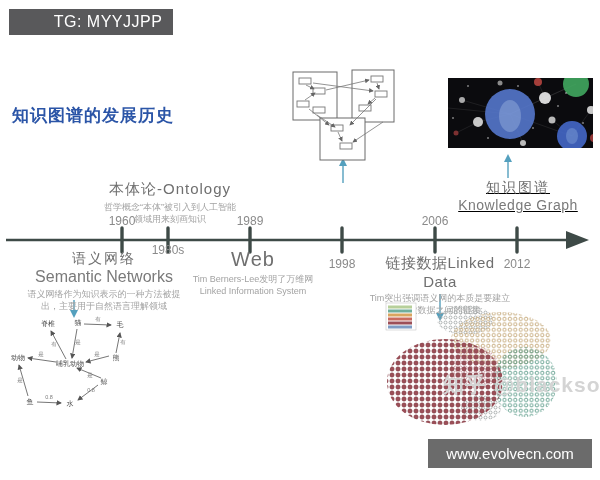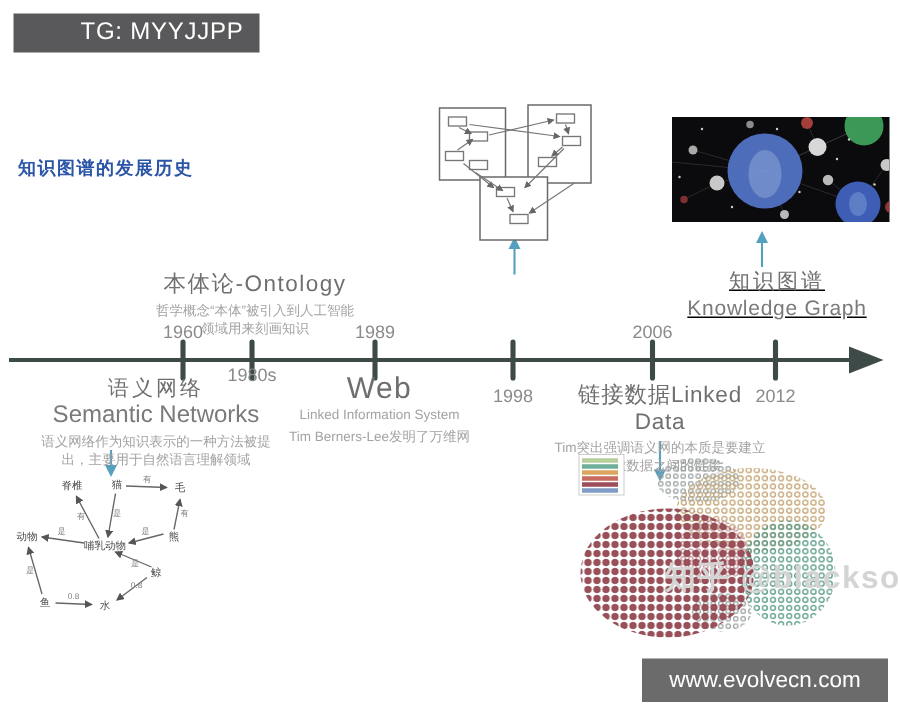--- a/index.html
+++ b/index.html
@@ -12,21 +12,21 @@
     position:absolute;left:9px;top:9px;width:130px;height:26px;
     background:var(--bar-dark,#59595B);color:#fff;font-size:16px;
     display:flex;align-items:center;justify-content:center;letter-spacing:.5px;padding-left:34px;
   }
   .site-bar{
     position:absolute;left:428px;top:439px;width:164px;height:29px;
     background:var(--bar-footer,#6B6B6B);color:#fff;font-size:15px;
     display:flex;align-items:center;justify-content:center;
   }
   .page-title{
-    position:absolute;left:12px;top:104px;font-size:12px;font-weight:bold;
+    position:absolute;left:12px;top:104px;font-size:17px;font-weight:bold;
     color:var(--accent-blue,#2B55A7);letter-spacing:1px;
   }
   .timeline-svg{position:absolute;left:0;top:0;width:600px;height:480px;}
   .year{
     position:absolute;width:44px;text-align:center;font-size:12px;color:#8a8a8a;
   }
   .event{position:absolute;text-align:center;}
   .ev-zh{font-size:14px;color:#6f6f6f;letter-spacing:2px;}
   .ev-zh-sm{font-size:15px;color:#6f6f6f;letter-spacing:1px;}
   .ev-en{font-size:16px;color:#7a7a7a;}
@@ -91,22 +91,22 @@
     <div class="ev-desc" style="padding:0 8px;">语义网络作为知识表示的一种方法被提出，主要用于自然语言理解领域</div>
   </div>
 
   <div class="event" style="left:104px;top:180px;width:132px;">
     <div class="ev-zh-sm">本体论-Ontology</div>
     <div class="ev-desc">哲学概念“本体”被引入到人工智能领域用来刻画知识</div>
   </div>
 
   <div class="event" style="left:190px;top:248px;width:126px;">
     <div class="ev-web">Web</div>
+    <div class="ev-desc">Tim Berners-Lee发明了万维网</div>
     <div class="ev-desc" style="margin-top:0;">Linked Information System</div>
-    <div class="ev-desc">Tim Berners-Lee发明了万维网</div>
   </div>
 
 
   <div class="event" style="left:368px;top:254px;width:144px;">
     <div class="ev-zh-sm" style="letter-spacing:.5px;">链接数据Linked Data</div>
     <div class="ev-desc">Tim突出强调语义网的本质是要建立开放数据之间的链接</div>
   </div>
 
   <div class="event" style="left:450px;top:179px;width:136px;text-decoration:underline;">
     <div class="ev-zh">知识图谱</div>

